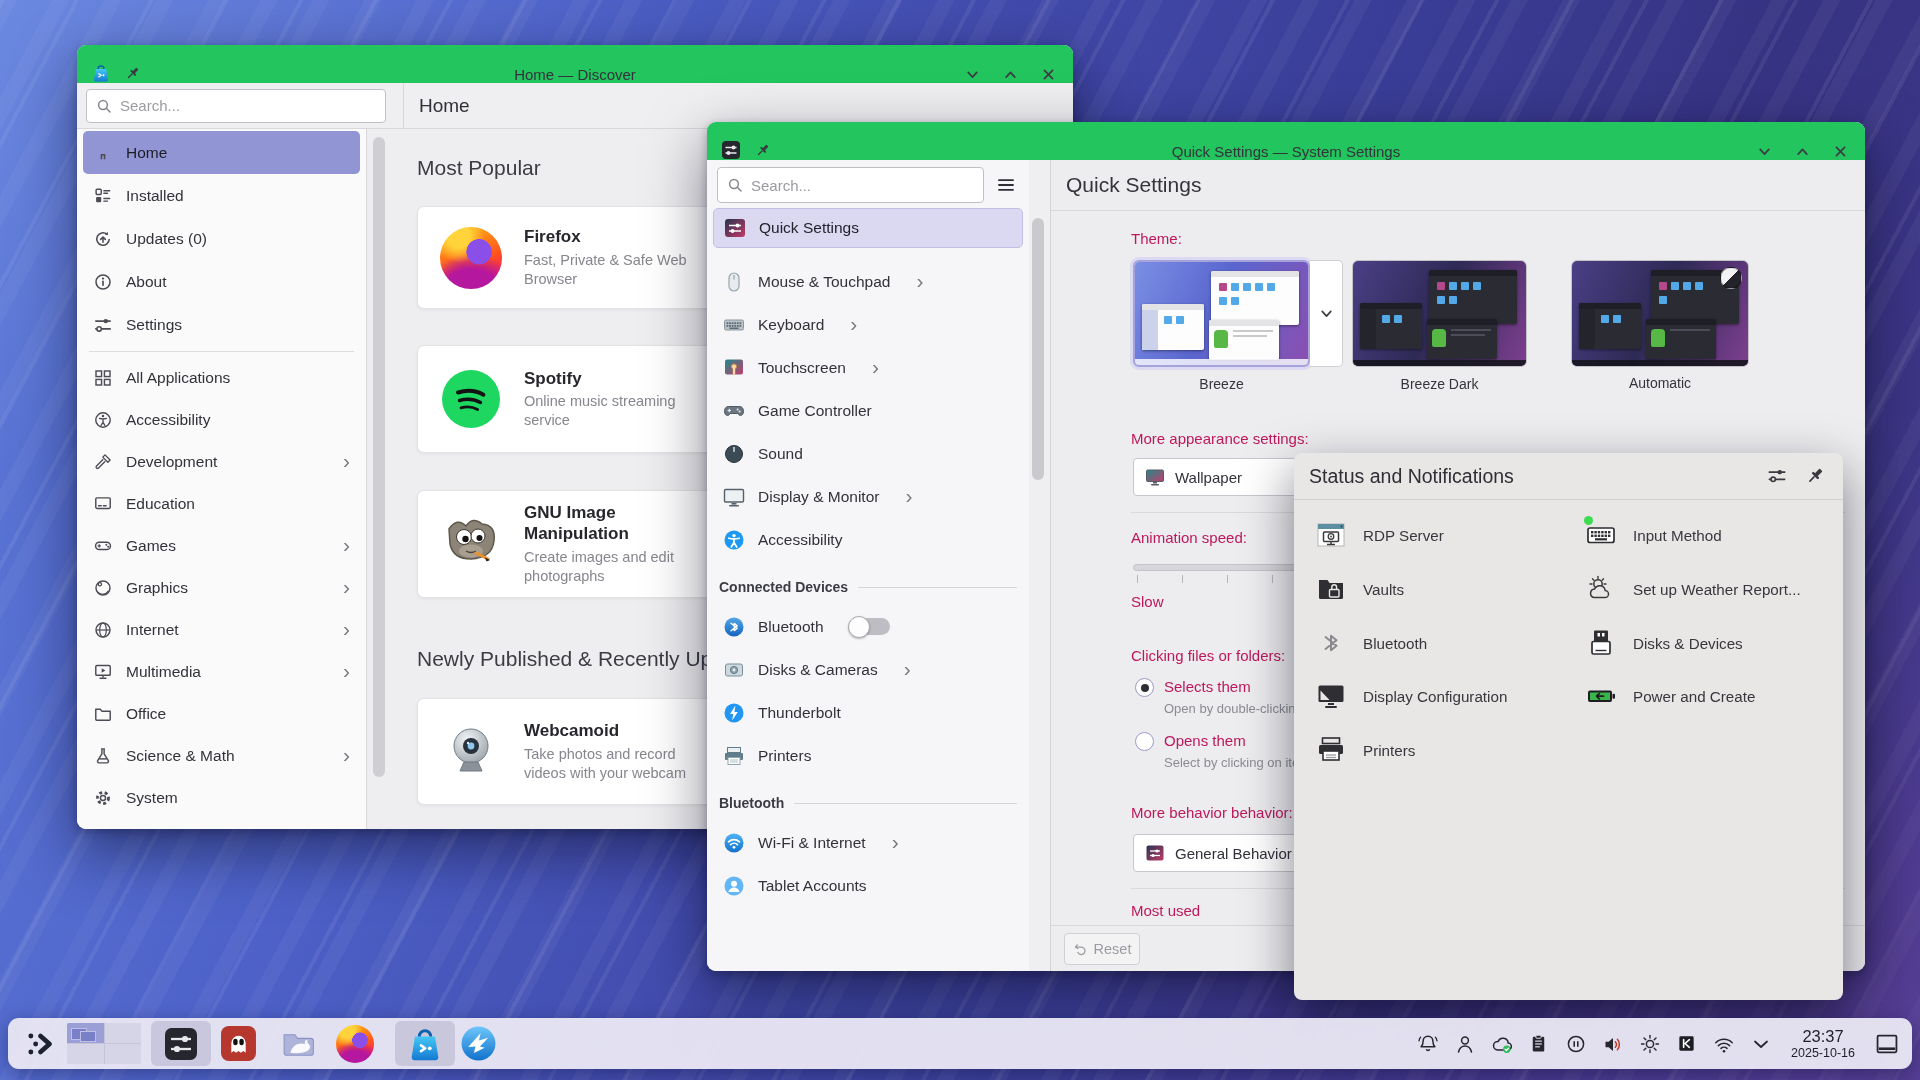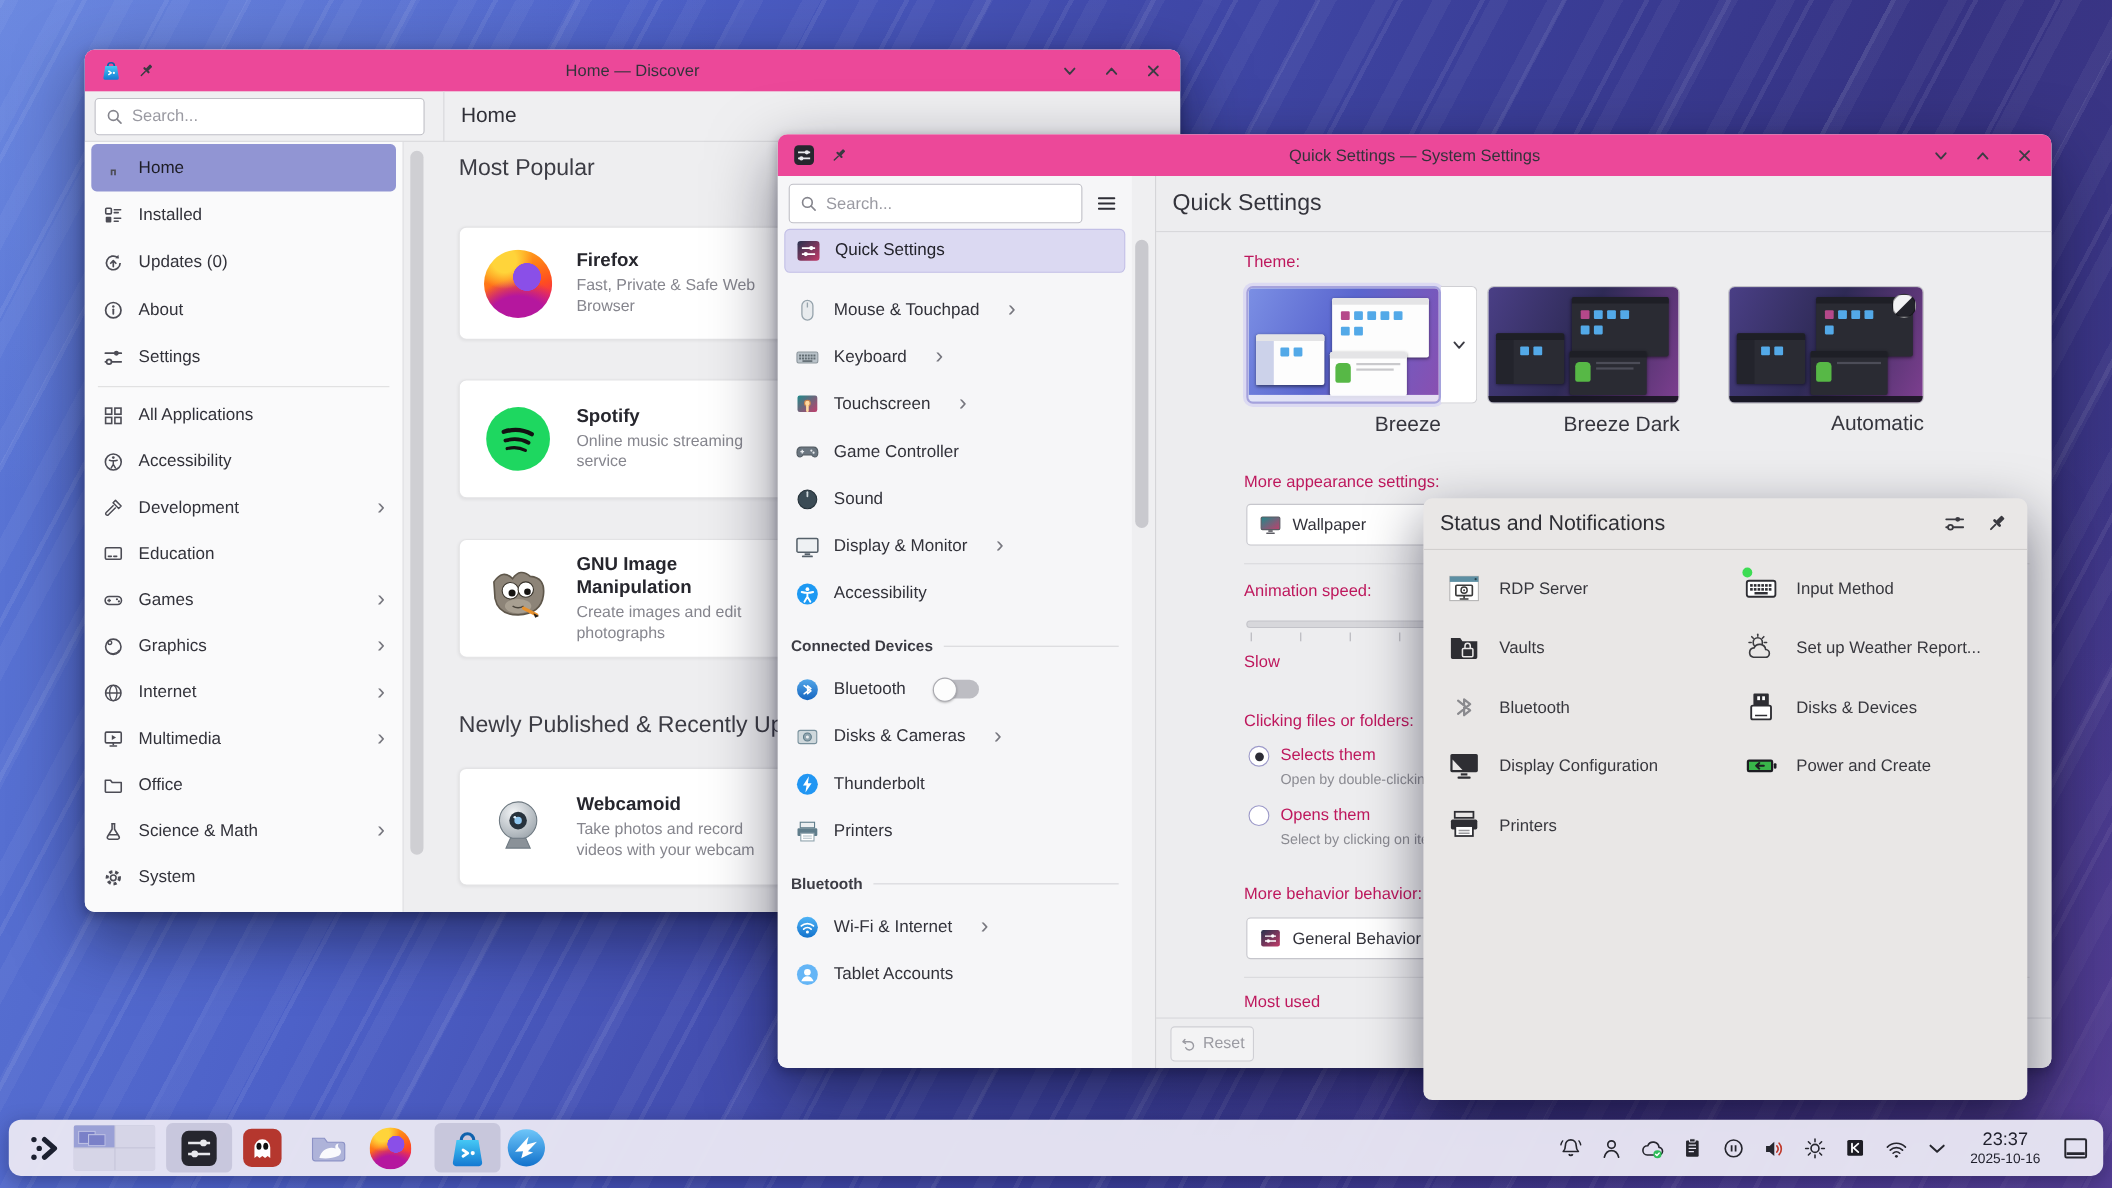--- a/index.html
+++ b/index.html
@@ -11,22 +11,22 @@
       radial-gradient(1300px 900px at 100% 95%, rgba(118,72,168,.40), rgba(118,72,168,0) 70%),
       radial-gradient(1100px 750px at 0% 0%, rgba(160,190,255,.22), rgba(160,190,255,0) 60%),
       repeating-linear-gradient(118deg, rgba(255,255,255,.07) 0 4px, rgba(255,255,255,0) 4px 66px),
       repeating-linear-gradient(118deg, rgba(255,255,255,.045) 0 15px, rgba(255,255,255,0) 15px 46px),
       linear-gradient(108deg,#5d7ad8 0%,#4d61c8 25%,#414aab 45%,#3a3d96 62%,#363383 78%,#403888 100%);
   }
 
   
   .win { position:absolute; background:#efeff1; border-radius:9px;
          box-shadow:0 22px 60px rgba(8,8,30,.50), 0 3px 10px rgba(8,8,30,.28); overflow:hidden; }
-  .titlebar { position:absolute; left:0; top:0; right:0; height:38px; background:#ec4899;
-              display:flex; align-items:center; padding:0 14px; }
+  .titlebar { position:absolute; left:0; top:0; right:0; height:38px; background:#22c55e;
+              display:flex; align-items:flex-end; padding:0 14px; }
   .tb-title { position:absolute; left:100px; right:100px; text-align:center; font-size:15px; color:#33333b; }
   .tb-left { display:flex; align-items:center; gap:13px; z-index:2; }
   .tb-controls { position:absolute; right:16px; display:flex; gap:21px; align-items:center; z-index:2; }
   .wc { width:17px; height:17px; display:flex; align-items:center; justify-content:center; color:#3c3c44; background:none; border:none; }
 
   .searchbox { display:flex; align-items:center; gap:8px; background:#fff; border:1px solid #bfbfc6;
                border-radius:4px; height:34px; padding:0 9px; color:#85858d; }
   .searchbox input { border:none; outline:none; flex:1; font-size:15px; background:transparent;
                      font-family:inherit; color:#44444c; min-width:0; }
   .searchbox input::placeholder { color:#9a9aa2; }
@@ -93,21 +93,21 @@
   .s-scroll { position:absolute; top:51px; left:0; right:0; bottom:46px; overflow:hidden; }
   .s-label { position:absolute; font-size:15px; color:#be185d; }
   .s-sub { position:absolute; font-size:13px; color:#8b8b92; }
   .combo { position:absolute; width:368px; height:38px; background:#fff; border:1px solid #c6c6cc; border-radius:4px;
            display:flex; align-items:center; gap:10px; padding:0 11px; font-size:15px; color:#32323a; }
   .sepline { position:absolute; height:1px; background:#d9d9dc; width:714px; }
   .tcard { position:absolute; border:1px solid #c2c2c7; border-radius:6px; overflow:hidden; background:#fff; }
   .tcard.sel { border:2px solid #a5a2dc; box-shadow:0 0 0 3px #dcdaf2; }
   .tchev { position:absolute; background:#fff; border:1px solid #cfcfd3; border-left:none;
            border-radius:0 5px 5px 0; display:flex; align-items:center; justify-content:center; color:#3c3c44; }
-  .tlabel { position:absolute; font-size:19px; color:#35353d; text-align:right; }
+  .tlabel { position:absolute; font-size:14px; color:#35353d; text-align:center; }
   .thumb { position:relative; width:100%; height:100%; }
   .thumb.light { background:linear-gradient(115deg,#7b8fe4 0%,#5a66cf 45%,#8a4fb0 100%); }
   .thumb.dark { background:linear-gradient(115deg,#4a3f86 0%,#2e2a55 48%,#7e3f90 100%); }
   .thumb .shard { position:absolute; width:26px; height:26px; background:#ff7a59; opacity:.75; transform:rotate(35deg); left:30px; top:48px; }
   .tw { position:absolute; border-radius:2px; box-shadow:0 1px 3px rgba(0,0,0,.45); }
   .tw.light { background:#fdfdfd; }
   .tw.dark { background:#2a2b33; }
   .tw .tbar { height:6px; border-radius:2px 2px 0 0; background:#e4e4e6; }
   .tw.dark .tbar { background:#1e1f26; }
   .sq { position:absolute; width:8px; height:8px; background:#53a9e8; border-radius:1px; }
@@ -427,21 +427,21 @@
                 <circle cx="9" cy="9" r="5" fill="none" stroke="currentColor" stroke-width="2.5" stroke-dasharray="2.6 2.3"></circle>
               </svg>
             </span>
           <span>System</span>
         </div>
       </div>
 
       <div class="d-content">
         <div class="d-rail"></div>
         <div class="d-main">
-          <div class="d-h2" style="left:0;top:12px">Most Popular</div>
+          <div class="d-h2" style="left:0;top:27px">Most Popular</div>
 
           <div class="app-card" style="left:0;top:77px;height:103px">
             <div class="app-icon fx-icon"></div>
             <div class="app-text">
               <div class="app-name">Firefox</div>
               <div class="app-desc">Fast, Private &amp; Safe Web Browser</div>
             </div>
           </div>
 
           <div class="app-card" style="left:0;top:216px;height:108px">

